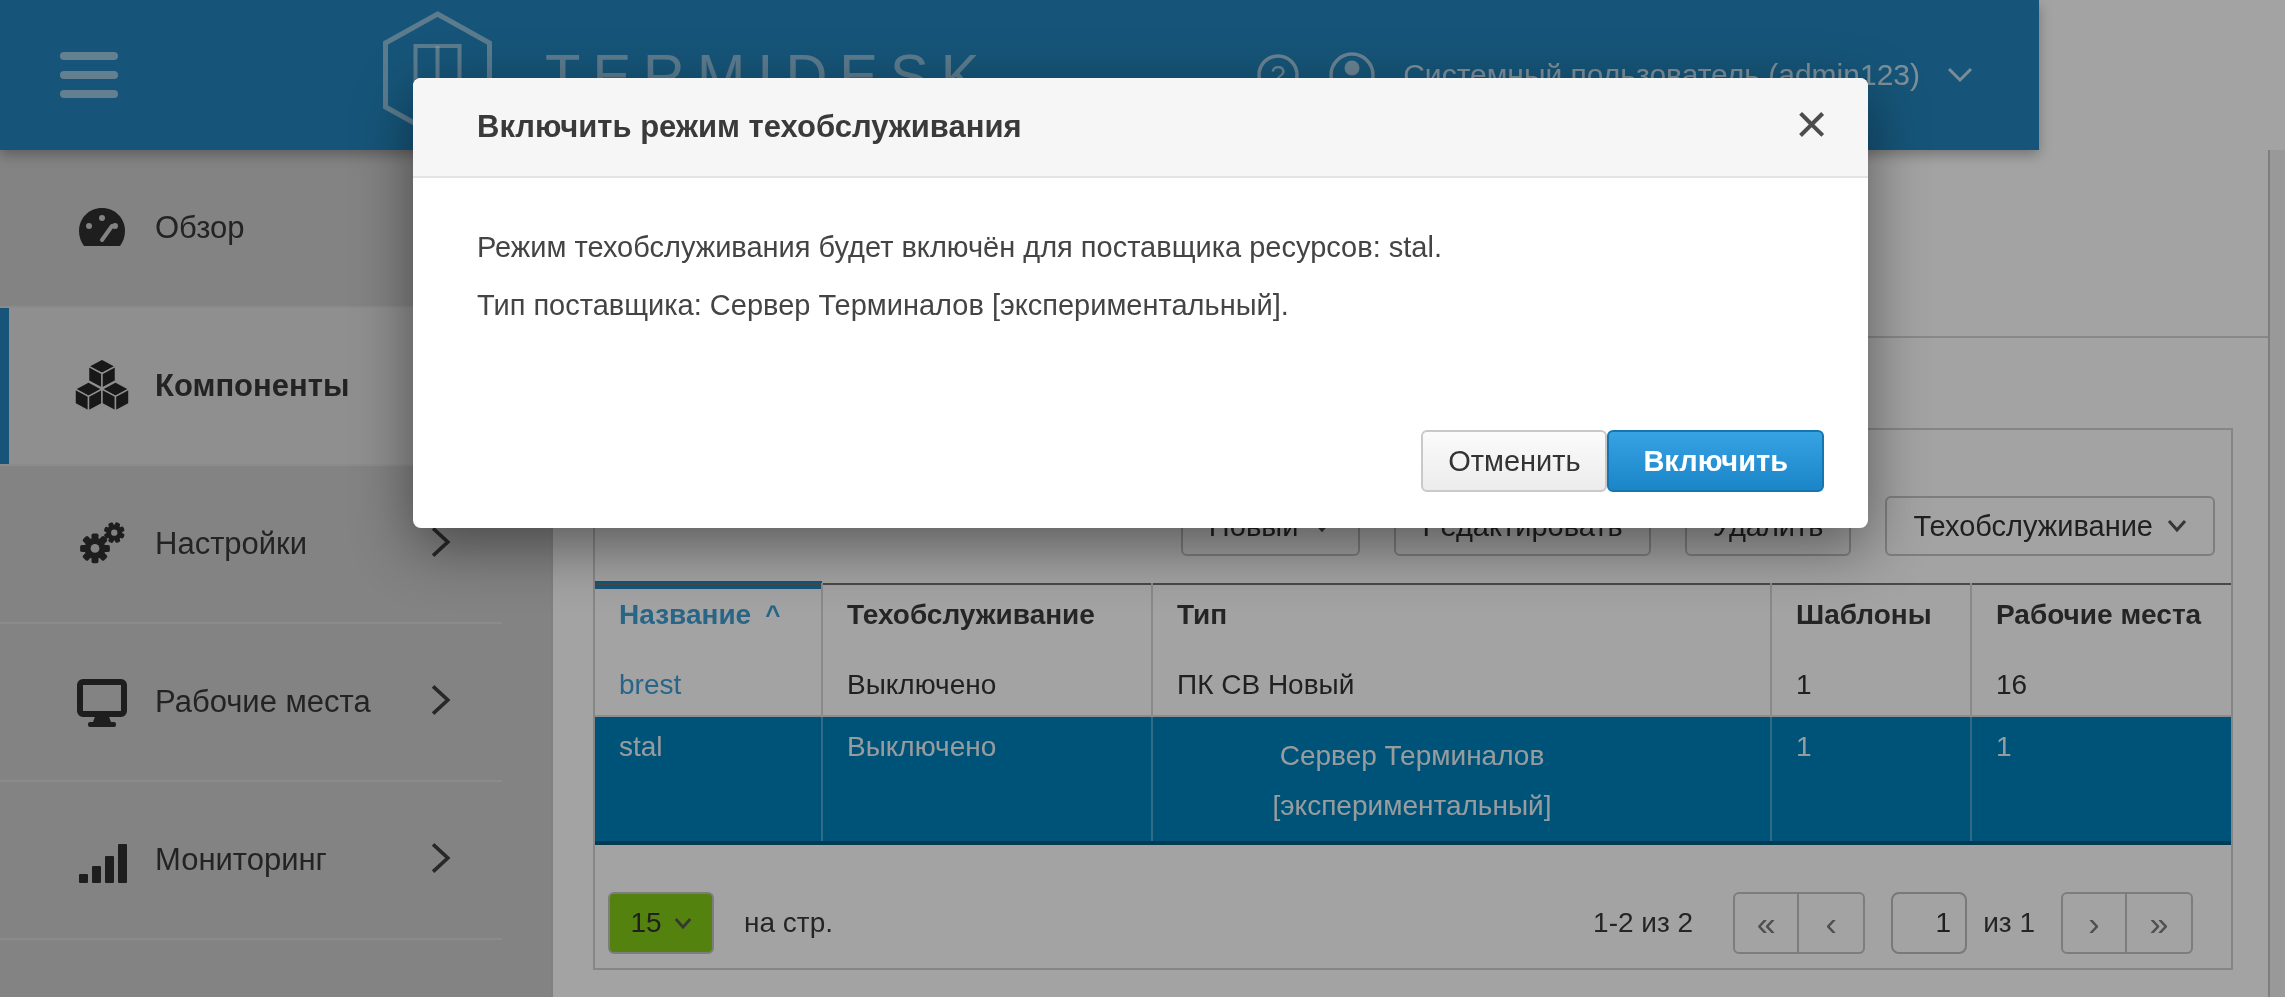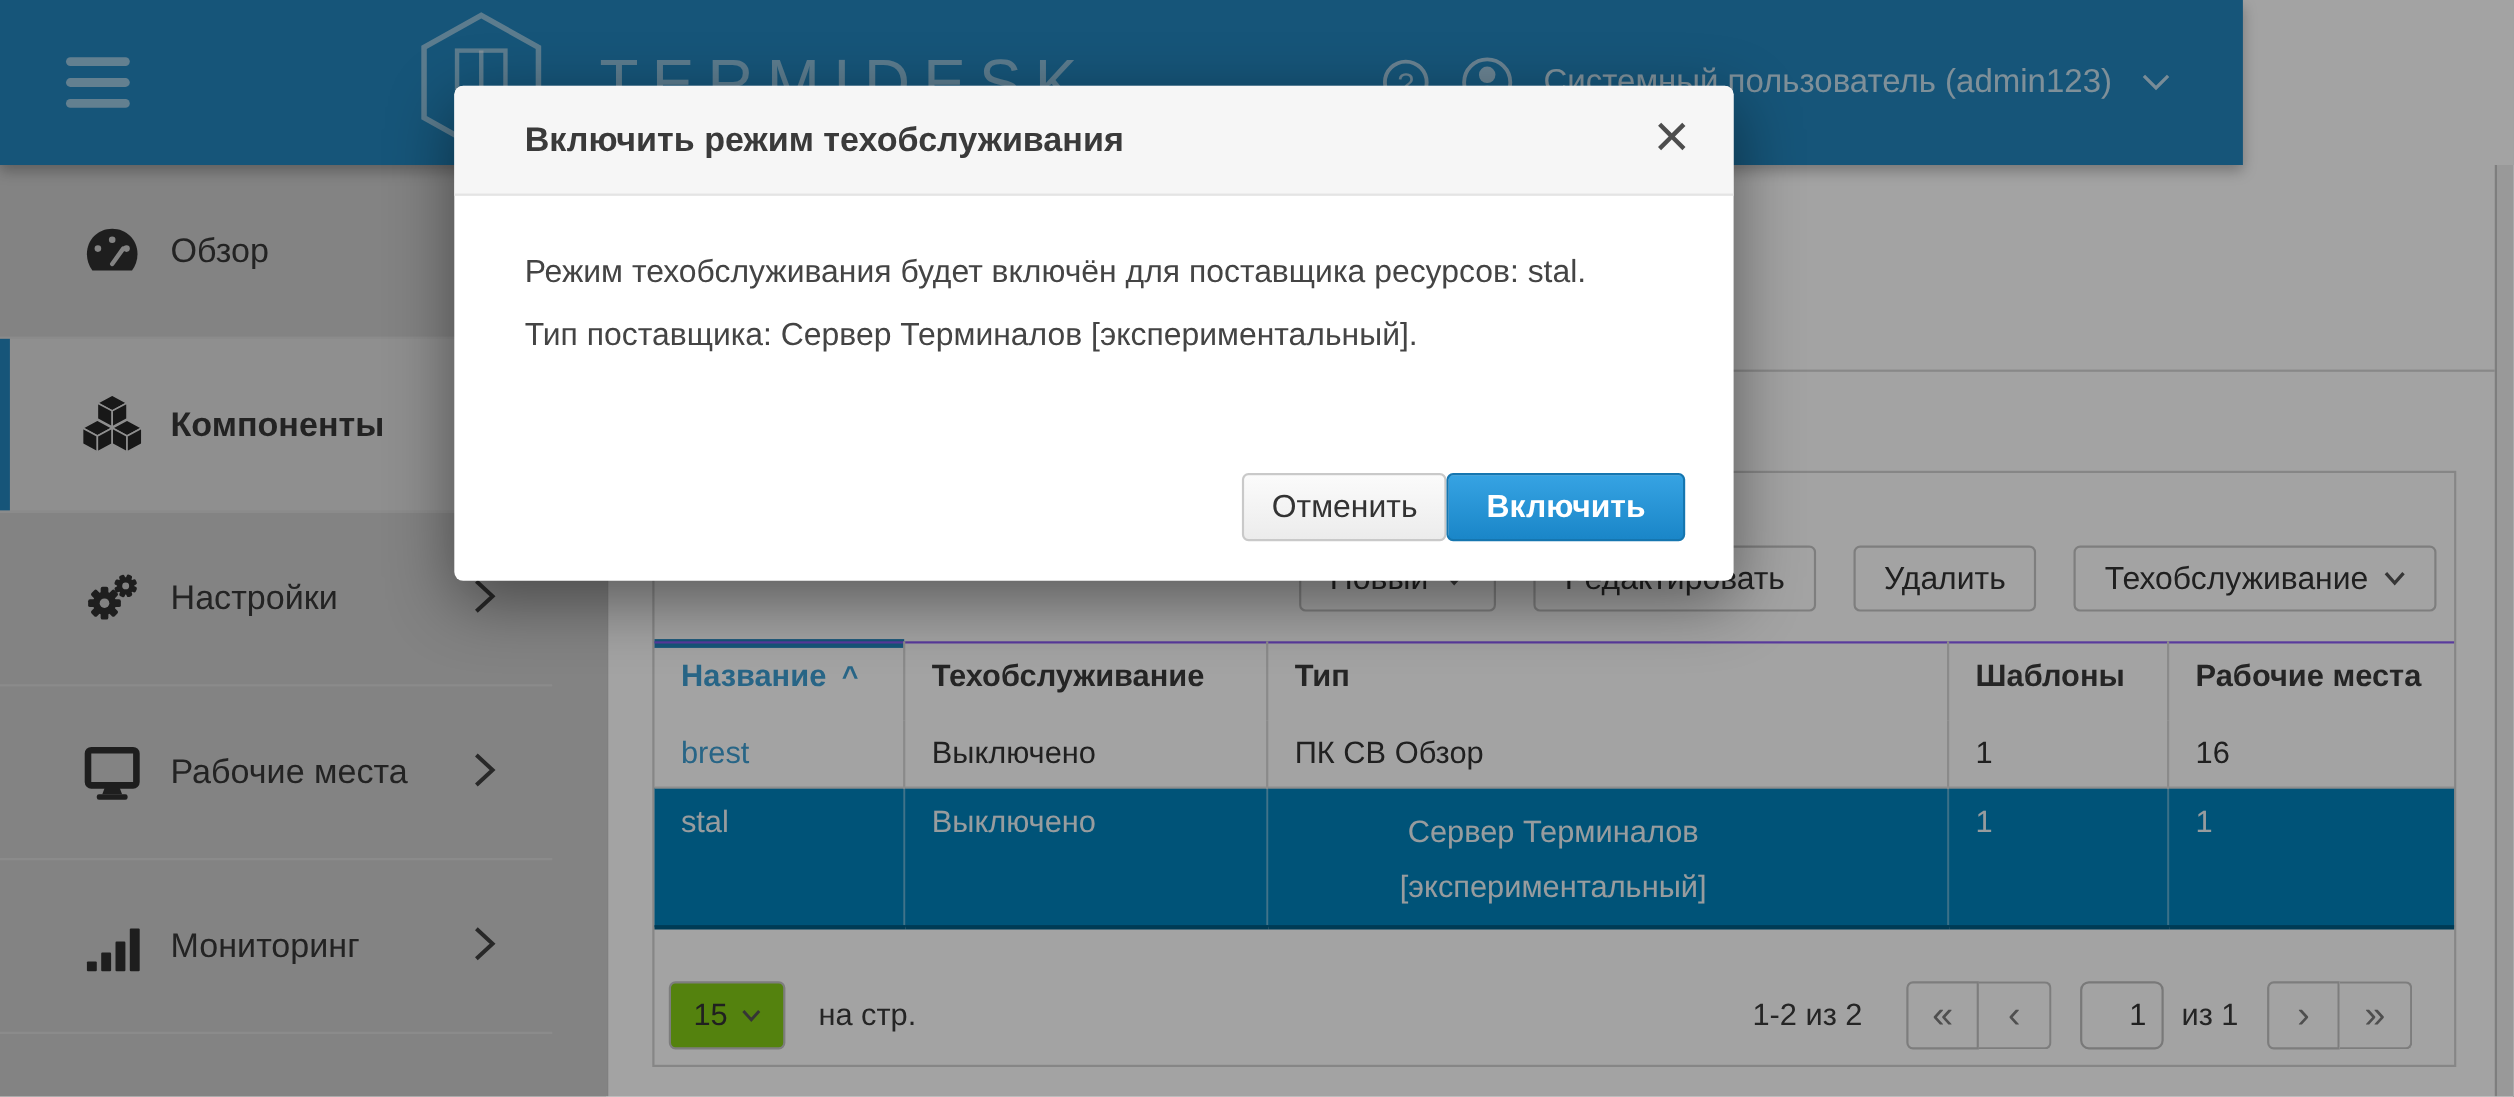--- a/index.html
+++ b/index.html
@@ -36,21 +36,21 @@
   .scroll-strip{position:absolute;left:2268px;top:150px;width:17px;height:847px;
     background:#efefef;border-left:2px solid #c6c6c6;}
 
   .card{position:absolute;left:40px;top:278px;width:1640px;height:542px;border:2px solid #d2d2d2;background:#fff;}
   .toolbar{position:absolute;top:66px;right:16px;display:flex;gap:34px;}
   .tbtn{height:60px;display:flex;align-items:center;gap:14px;padding:0 26px;background:#fff;
     border:2px solid #c6c6c6;border-radius:6px;font-size:29px;color:#333;cursor:pointer;white-space:nowrap;}
 
   .sort-strip{position:absolute;left:0;top:151px;width:227px;height:8px;background:var(--accent,#2386be);}
   table.grid{position:absolute;left:0;top:153px;width:1636px;border-collapse:collapse;}
-  table.grid th{border-top:2px solid #8b5cf6;text-align:left;vertical-align:bottom;
+  table.grid th{border-top:2px solid #737373;text-align:left;vertical-align:bottom;
     padding:14px 24px 24px 24px;font-size:28px;font-weight:600;color:#3a3a3a;}
   table.grid th,table.grid td{border-right:2px solid #d8d8d8;}
   table.grid th:last-child,table.grid td:last-child{border-right:none;}
   table.grid td{padding:10px 24px;font-size:28px;color:#333;vertical-align:top;line-height:40px;
     border-bottom:2px solid #ddd;}
   tr.row-plain td{height:60px;}
   .cell-link{color:var(--link,#3f9fd2);cursor:pointer;}
   .sort-label{color:var(--link,#3f9fd2);cursor:pointer;}
   .sort-caret{color:var(--link,#3f9fd2);font-size:26px;margin-left:14px;}
   tr.row-selected td{background:var(--selected-row-bg,#0083bc);color:#eef4f8;
@@ -70,21 +70,21 @@
     justify-content:center;font-size:34px;color:#7c7c7c;cursor:pointer;}
   .pg-group .pg-btn:first-child{border-radius:6px 0 0 6px;}
   .pg-group .pg-btn:last-child{border-radius:0 6px 6px 0;border-left:none;}
   .pg-input{width:76px;height:62px;border:2px solid #bdbdbd;border-radius:8px;font-size:28px;color:#333;
     text-align:right;padding-right:14px;background:#fff;}
   .pg-of{font-size:28px;color:#3a3a3a;margin:0 26px 0 16px;}
   .pg-group.last{margin-right:0;}
 
   
   .backdrop{position:absolute;inset:0;background:rgba(0,0,0,.36);z-index:40;}
-  .modal{position:absolute;left:413px;top:78px;width:1163px;height:450px;background:#fff;
+  .modal{position:absolute;left:413px;top:78px;width:1455px;height:450px;background:#fff;
     border-radius:8px;box-shadow:0 18px 60px rgba(0,0,0,.45);z-index:50;overflow:hidden;}
   .modal-hd{position:relative;height:100px;background:#f6f6f6;border-bottom:2px solid #e4e4e4;
     display:flex;align-items:center;padding:0 64px;}
   .modal-title{font-size:31px;font-weight:700;color:#3a3a3a;}
   .modal-close{position:absolute;right:40px;top:14px;font-size:56px;font-weight:300;color:#4d4d4d;
     cursor:pointer;line-height:64px;}
   .modal-body{padding:40px 64px 0 64px;font-size:29px;color:#444;line-height:58px;}
   .modal-ft{position:absolute;right:44px;bottom:36px;display:flex;}
   .btn{height:62px;border-radius:6px;font-size:29px;display:flex;align-items:center;
     justify-content:center;cursor:pointer;}
@@ -286,21 +286,21 @@
             <th>Техобслуживание</th>
             <th>Тип</th>
             <th>Шаблоны</th>
             <th>Рабочие места</th>
           </tr>
         </thead>
         <tbody>
           <tr class="row-plain">
             <td><span class="cell-link">brest</span></td>
             <td>Выключено</td>
-            <td>ПК СВ Обзор</td>
+            <td>ПК СВ Новый</td>
             <td>1</td>
             <td>16</td>
           </tr>
           <tr class="row-selected">
             <td><span class="cell-link">stal</span></td>
             <td>Выключено</td>
             <td><span class="wrap-type">Сервер Терминалов [экспериментальный]</span></td>
             <td>1</td>
             <td>1</td>
           </tr>

